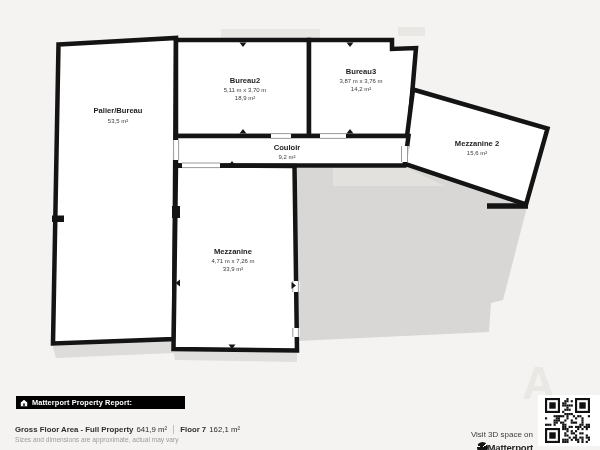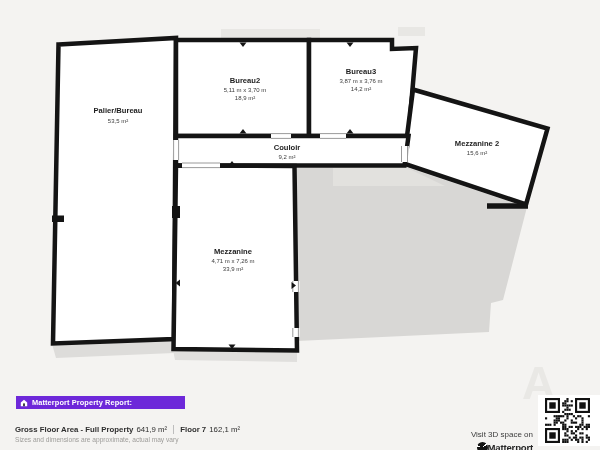--- a/index.html
+++ b/index.html
@@ -4,21 +4,21 @@
 <style>
   html,body{margin:0;padding:0;background:#f4f3f1;}
   .page{position:relative;width:600px;height:450px;background:#f4f3f1;overflow:hidden;
         font-family:"Liberation Sans",sans-serif;}
   .plan-svg{position:absolute;left:0;top:0;}
   .room-name{font-weight:bold;font-size:7.6px;fill:#1d1d1d;}
   .room-dims{font-size:6px;fill:#3a3a3a;}
   .room-area{font-size:6px;fill:#3a3a3a;}
 
   
-  .badge{position:absolute;left:16px;top:396px;width:169px;height:13px;background:#6d28d9;
+  .badge{position:absolute;left:16px;top:396px;width:169px;height:13px;background:#000000;
          color:#fff;display:flex;align-items:center;gap:4px;padding-left:4px;box-sizing:border-box;}
   .badge span{font-size:7.4px;font-weight:bold;letter-spacing:.1px;}
   .badge svg{flex:0 0 auto;}
   .address{position:absolute;left:15px;top:412px;font-size:10.6px;font-weight:bold;color:#161616;}
   .stats{position:absolute;left:15px;top:425px;font-size:7.8px;color:#2e2e2e;display:flex;align-items:center;}
   .stats .b{font-weight:bold;margin-right:3px;}
   .stats .sep{display:inline-block;width:1px;height:9px;background:#bdbdbd;margin:0 6px;}
   .disclaimer{position:absolute;left:15px;top:436px;font-size:6.6px;color:#9d9c99;}
 
   

